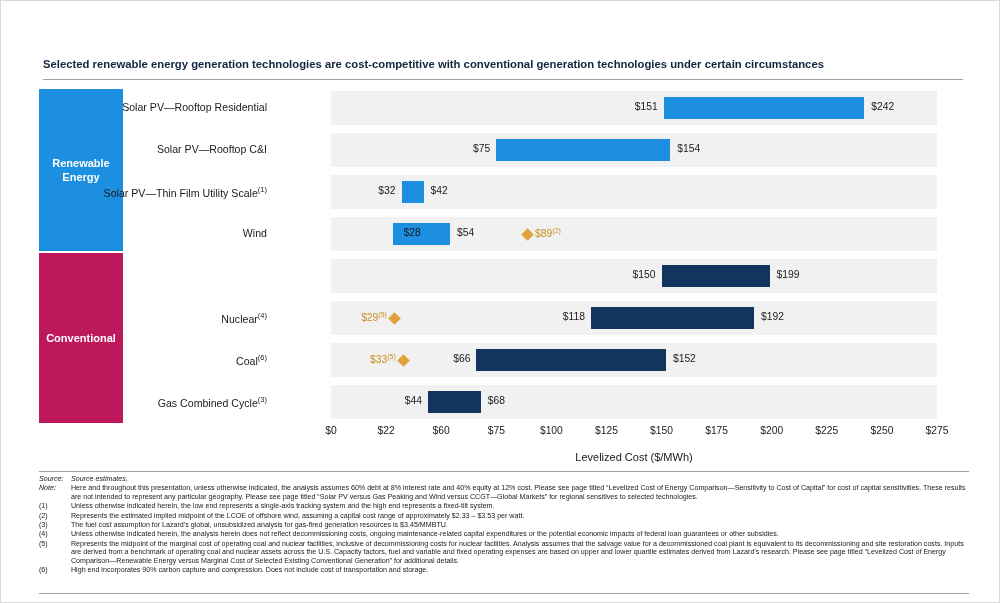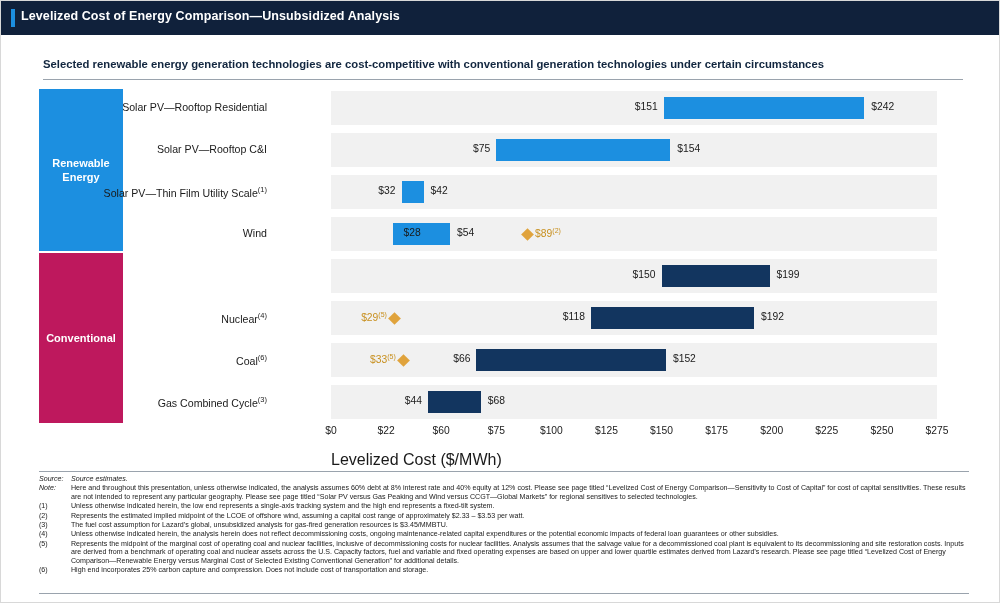--- a/index.html
+++ b/index.html
@@ -165,21 +165,22 @@
     top: 0;
     font-size: 10.3px;
     color: #1a1a1a;
     transform: translateX(-50%);
     white-space: nowrap;
   }
   #axis .xtitle {
     position: absolute;
     top: 26px;
     left: 0; width: 606px;
-    font-size: 16px;
+    text-align: center;
+    font-size: 11px;
     color: #1a1a1a;
   }
 
   
   #notes {
     position: absolute;
     left: 38px;
     top: 474px;
     width: 930px;
     font-size: 7.1px;
@@ -210,24 +211,20 @@
     left: 38px; top: 592px;
     width: 930px; height: 1px;
     background: #9aa3ad;
   }
 </style>
 </head>
 <body>
 
 <div id="page">
 
-  <div class="titlebar">
-    <div class="accent"></div>
-    <div class="ttext">Levelized Cost of Energy Comparison—Unsubsidized Analysis</div>
-  </div>
 
   <div class="subtitle">Selected renewable energy generation technologies are cost-competitive with conventional generation technologies under certain circumstances</div>
   <div class="subrule"></div>
 
   <div class="catblock cat-renewable">
     <div class="inner">
       <span>Renewable</span>
       <span>Energy</span>
     </div>
   </div>
@@ -326,18 +323,18 @@
       <div class="nrow">
         <div class="tag num">(4)</div>
         <div class="txt">Unless otherwise indicated herein, the analysis herein does not reflect decommissioning costs, ongoing maintenance-related capital expenditures or the potential economic impacts of federal loan guarantees or other subsidies.</div>
       </div>
       <div class="nrow">
         <div class="tag num">(5)</div>
         <div class="txt">Represents the midpoint of the marginal cost of operating coal and nuclear facilities, inclusive of decommissioning costs for nuclear facilities. Analysis assumes that the salvage value for a decommissioned coal plant is equivalent to its decommissioning and site restoration costs. Inputs are derived from a benchmark of operating coal and nuclear assets across the U.S. Capacity factors, fuel and variable and fixed operating expenses are based on upper and lower quartile estimates derived from Lazard’s research. Please see page titled “Levelized Cost of Energy Comparison—Renewable Energy versus Marginal Cost of Selected Existing Conventional Generation” for additional details.</div>
       </div>
       <div class="nrow">
         <div class="tag num">(6)</div>
-        <div class="txt">High end incorporates 25% carbon capture and compression. Does not include cost of transportation and storage.</div>
+        <div class="txt">High end incorporates 90% carbon capture and compression. Does not include cost of transportation and storage.</div>
       </div>
     </div>
   <div class="botline"></div>
 
 </div>
 
 </body></html>

